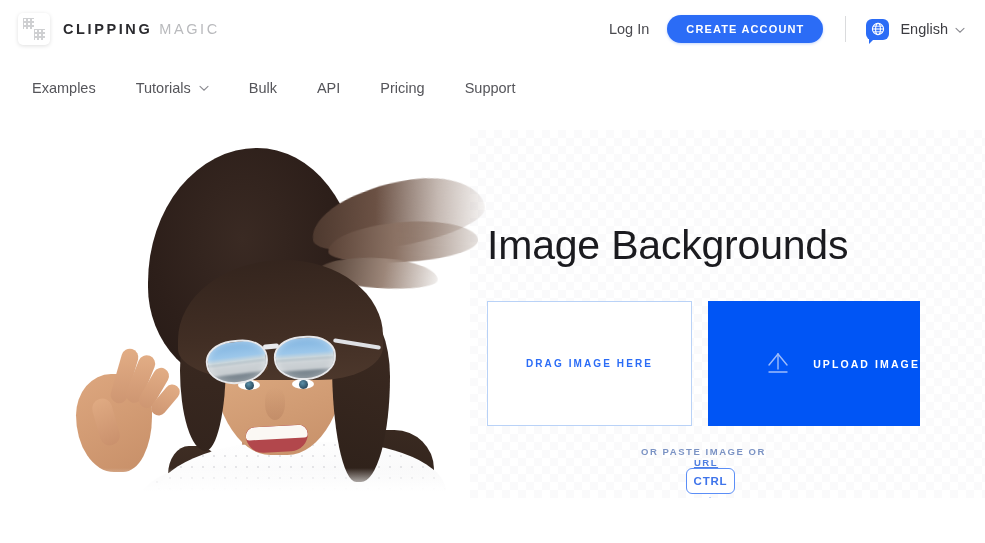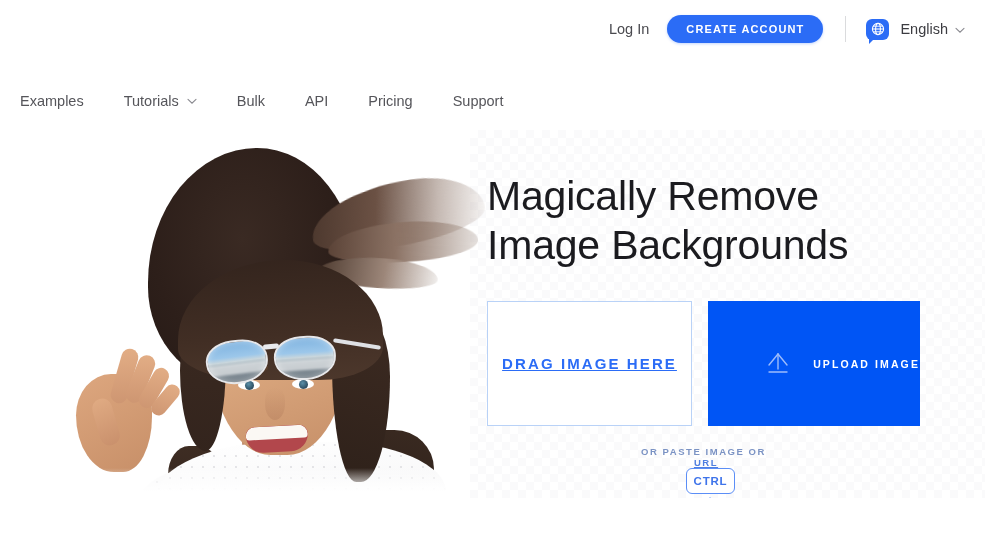--- a/index.html
+++ b/index.html
@@ -141,22 +141,22 @@
     display: inline-block;
     color: #8a8a90;
   }
 
   
   .mainnav {
     position: absolute;
     left: 0; top: 80px;
     width: 985px; height: 42px;
     display: flex;
-    align-items: center;
-    padding-left: 20px;
+    align-items: flex-start;
+    padding-left: 32px;
   }
   .nav-item {
     font-size: 14.5px;
     color: #55555a;
     margin-right: 40px;
     cursor: pointer;
     white-space: nowrap;
     display: flex;
     align-items: center;
     text-decoration: none;
@@ -456,26 +456,25 @@
   .dragbox {
     width: 205px; height: 125px;
     border: 1px solid #b9d2f7;
     background: #ffffff;
     display: flex;
     align-items: center;
     justify-content: center;
     cursor: pointer;
   }
   .dragbox span {
-    font-size: 15px;
+    font-size: 10px;
     font-weight: 700;
     letter-spacing: 2.1px;
     color: #2b6cf6;
     white-space: nowrap;
-    text-decoration: underline;
   }
   .uploadbox {
     margin-left: 16px;
     width: 212px; height: 125px;
     background: #0055f5;
     display: flex;
     align-items: center;
     justify-content: flex-end;
     cursor: pointer;
     border: none;
@@ -539,20 +538,29 @@
     color: #5b8ef7;
   }
 </style>
 </head>
 <body>
 
 <div class="page">
 
   <div class="topbar">
 
+    <div class="brand">
+      <div class="brand-mark">
+        <i class="tl"></i>
+          <i class="br"></i>
+      </div>
+      <div class="brand-text">
+        <span class="b1">CLIPPING</span><span class="b2">MAGIC</span>
+      </div>
+    </div>
 
     <div class="topbar-right">
       <a class="login-link">Log In</a>
 
       <button class="create-account">CREATE ACCOUNT</button>
 
       <div class="divider-v"></div>
 
       <div class="lang">
         <span class="globe-bubble">
@@ -639,21 +647,21 @@
         <div class="finger f2"></div>
         <div class="finger f3"></div>
         <div class="finger f4"></div>
         <div class="ph thumb"></div>
       </div>
       <div class="photo-fade"></div>
     </div>
 
     <div class="hero-right">
       <h1 class="headline">
-        <span>Magically Remove</span><br>
+        <br>
         <span>Image Backgrounds</span>
       </h1>
 
 
       <div class="dropzones">
         <div class="dragbox">
           <span>DRAG IMAGE HERE</span>
         </div>
 
         <button class="uploadbox">

